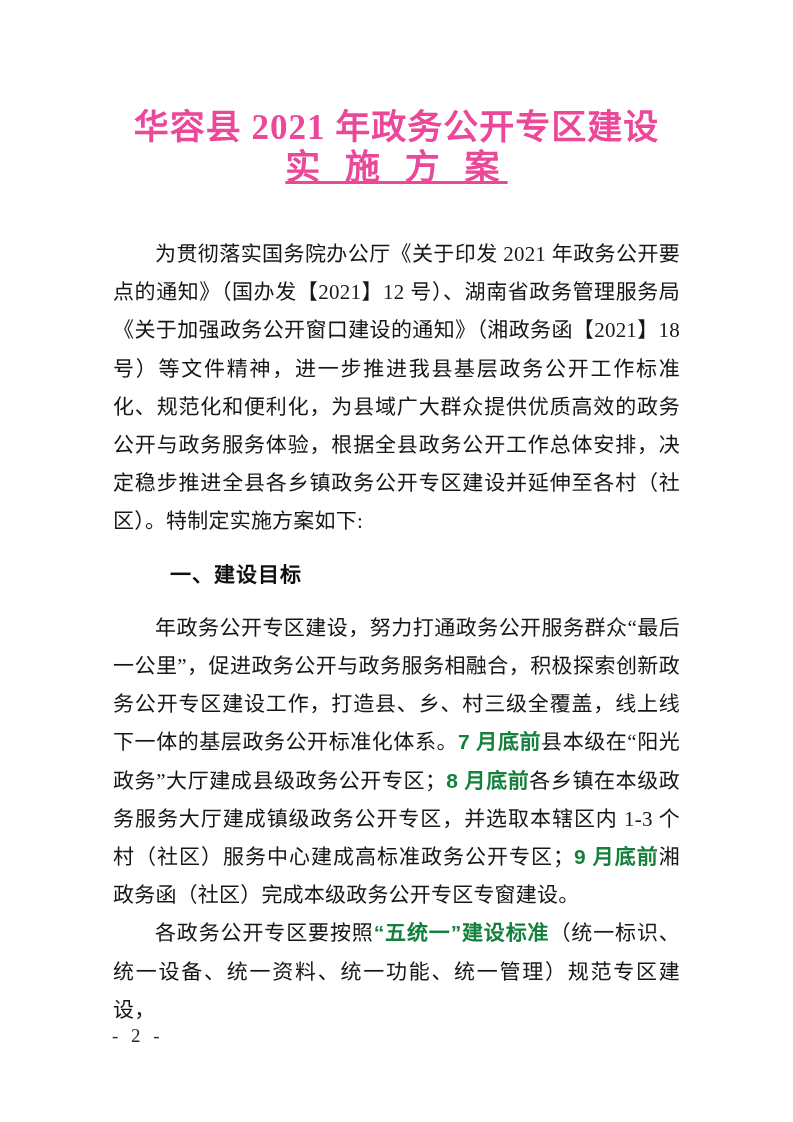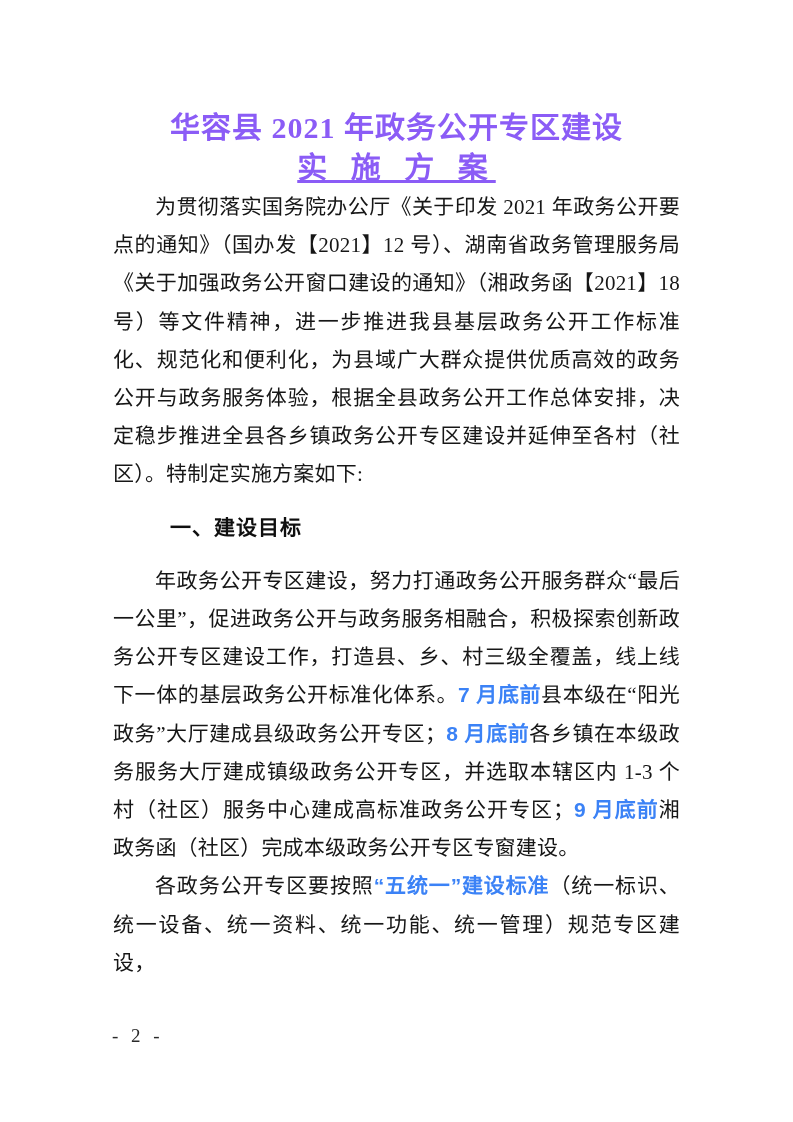--- a/index.html
+++ b/index.html
@@ -18,53 +18,53 @@
   }
   .content {
     position: absolute;
     top: 0;
     left: 113px;
     width: 567px;
   }
   .doc-title {
     margin: 108px 0 0 0;
     text-align: center;
-    font-size: 30px;
+    font-size: 35px;
     font-weight: 700;
     line-height: 40px;
-    color: #8b5cf6;
+    color: #ec4899;
     letter-spacing: 1px;
   }
   .title-line { display: block; }
   .title-line-2 { letter-spacing: 8px; text-decoration: underline; }
   .body-text {
     margin: 0;
     font-size: 21px;
     line-height: 38.2px;
     text-align: justify;
     text-justify: inter-character;
     text-indent: 2em;
     letter-spacing: 0.2px;
   }
-  .body-text.first-para { }
+  .body-text.first-para { margin-top: 47px; }
   .section-heading {
     margin: 15px;
     font-size: 21px;
     line-height: 38.2px;
     font-family: "Liberation Sans", sans-serif;
     font-weight: 700;
     text-indent: 2em;
     letter-spacing: 1px;
     color: #0f0f0f;
   }
   .bold-run {
     font-family: "Liberation Sans", sans-serif;
     font-weight: 700;
     font-style: normal;
-    color: #3b82f6;
+    color: #15803d;
   }
   .page-number {
     position: absolute;
     left: 112px;
     top: 1025px;
     font-size: 19px;
     letter-spacing: 4px;
     color: #2a2a2a;
   }
 </style>

